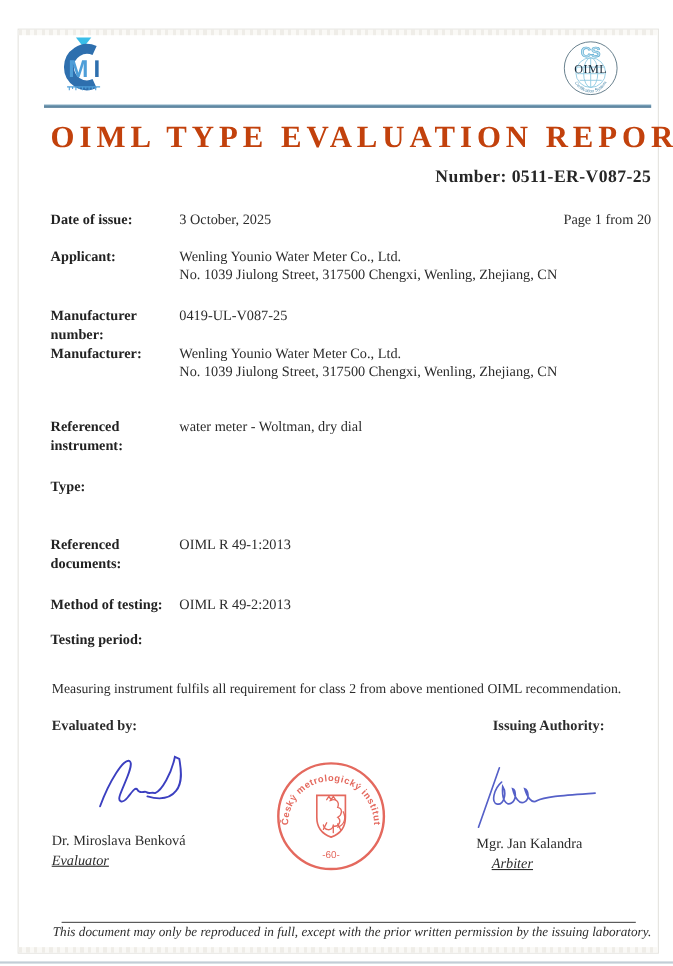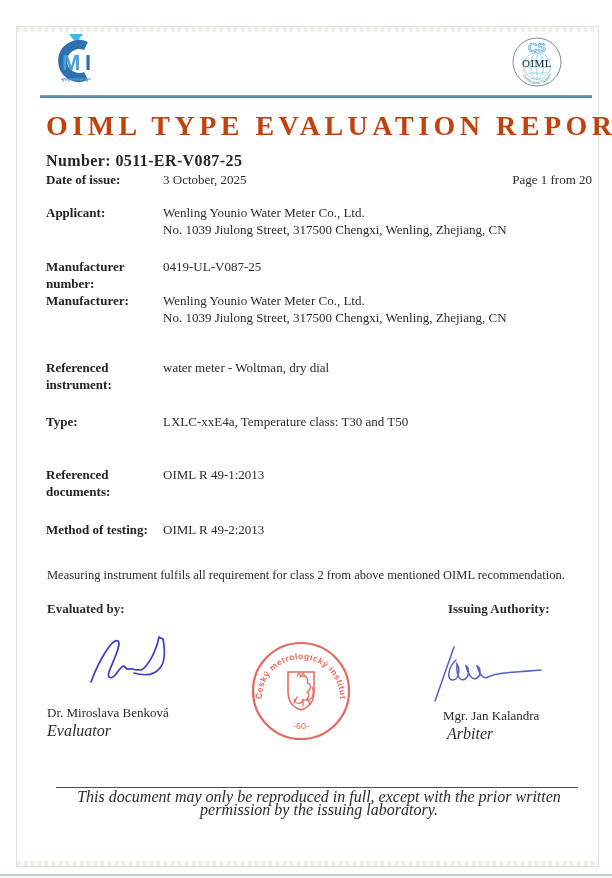--- a/index.html
+++ b/index.html
@@ -38,44 +38,44 @@
   .header-rule{
     margin:6px 0 0 -6px;width:552px;height:3px;
     background:linear-gradient(#85acc2,#48728f);
   }
   
   .title{
     margin-top:13px;text-align:center;font-size:28px;font-weight:bold;
     letter-spacing:4.5px;color:#c2410c;line-height:30px;white-space:nowrap;
   }
   .number{
-    margin-top:9px;text-align:left;font-size:16px;font-weight:bold;
+    margin-top:9px;text-align:right;font-size:16px;font-weight:bold;
     letter-spacing:.4px;color:#262626;line-height:21px;
   }
   
-  .fields{font-size:13px;line-height:17px;}
+  .fields{margin-top:20px;font-size:13px;line-height:17px;}
   .frow{display:flex;align-items:flex-start;}
   .flabel{width:117px;flex:0 0 auto;font-weight:bold;color:#222;}
   .fval{flex:1 1 auto;color:#2b2b2b;}
   .pageind{flex:0 0 auto;margin-left:auto;color:#2b2b2b;}
   .mb16{margin-bottom:16px}.mb20{margin-bottom:20px}.mb0{margin-bottom:0}
   .mb33{margin-bottom:33px}.mb36{margin-bottom:36px}.mb21{margin-bottom:21px}
   .mb14{margin-bottom:14px}
   
   .statement{margin-top:29px;margin-left:1px;font-size:12.5px;line-height:17px;white-space:nowrap;}
   .sig-labels{position:relative;margin-top:17px;height:17px;font-size:13px;font-weight:bold;}
   .sig-labels .left{position:absolute;left:1px;top:0;}
   .sig-labels .right{position:absolute;left:402px;top:0;}
   .sig-area{position:relative;height:169px;}
   .sig-area .abs{position:absolute;}
   .sig-name{font-size:13px;line-height:17px;white-space:nowrap;}
-  .sig-role{font-size:16px;font-style:italic;line-height:17px;}
+  .sig-role{font-size:13px;font-style:italic;line-height:17px;text-decoration:underline;}
   
   .footer-rule{border:none;border-top:1px solid #4a4a4a;margin:0 14px 2px 10px;}
-  .notice{font-size:16px;font-style:italic;text-align:center;line-height:13px;color:#2b2b2b;}
+  .notice{font-size:12px;font-style:italic;text-align:right;line-height:13px;color:#2b2b2b;}
   .version{font-size:11px;line-height:13px;color:#e0493f;margin-left:7px;margin-top:1px;}
 </style>
 </head>
 <body>
 
 <div class="scan-edge"></div>
 <div class="page-bottom-line"></div>
 
 <div class="content">
 
@@ -147,31 +147,34 @@
         <div>Wenling Younio Water Meter Co., Ltd.</div>
         <div>No. 1039 Jiulong Street, 317500 Chengxi, Wenling, Zhejiang, CN</div>
       </div>
     </div>
     <div class="frow mb20">
       <div class="flabel">Referenced instrument:</div>
       <div class="fval">water meter - Woltman, dry dial</div>
     </div>
     <div class="frow mb36">
       <div class="flabel">Type:</div>
-      <div class="fval">LXLC-xxE4a, Temperature class: T30 and T50</div>
     </div>
     <div class="frow mb21">
       <div class="flabel">Referenced documents:</div>
       <div class="fval">
         <div>OIML R 49-1:2013</div>
       </div>
     </div>
     <div class="frow mb14">
       <div class="flabel">Method of testing:</div>
       <div class="fval">OIML R 49-2:2013</div>
+    </div>
+    <div class="frow mb0">
+      <div class="flabel">Testing period:</div>
+      <div class="fval"></div>
     </div>
   </div>
 
   <div class="statement">Measuring instrument fulfils all requirement for class 2 from above mentioned OIML recommendation.</div>
 
   <div class="sig-labels">
     <div class="left">Evaluated by:</div>
     <div class="right">Issuing Authority:</div>
   </div>
 
@@ -199,20 +202,20 @@
 
     <svg class="abs" style="left:382px;top:24px" width="120" height="62" viewBox="0 0 120 62">
       <g fill="none" stroke="#5560c8" stroke-width="1.5" stroke-linecap="round">
         <path d="M26,5 L7,59"></path>
         <path d="M28,18 C21,24 18,37 24,38 C30,39 33,28 29,22 C28,34 32,40 37,37 C42,34 41,25 38,24 C40,32 44,39 49,36 C54,33 52,25 49,24 C51,31 55,38 60,35 C67,31 85,30 113,28"></path>
       </g>
     </svg>
 
     <div class="abs sig-name" style="left:1px;top:86px">Dr. Miroslava Benková</div>
     <div class="abs sig-role" style="left:1px;top:104px">Evaluator</div>
-    <div class="abs sig-name" style="left:397px;top:89px">Mgr. Jan Kalandra</div>
+    <div class="abs sig-name" style="left:387px;top:89px">Mgr. Jan Kalandra</div>
     <div class="abs sig-role" style="left:401px;top:107px">Arbiter</div>
   </div>
 
   <hr class="footer-rule">
   <div class="notice">This document may only be reproduced in full, except with the prior written permission by the issuing laboratory.</div>
 
 </div>
 
 </body></html>

